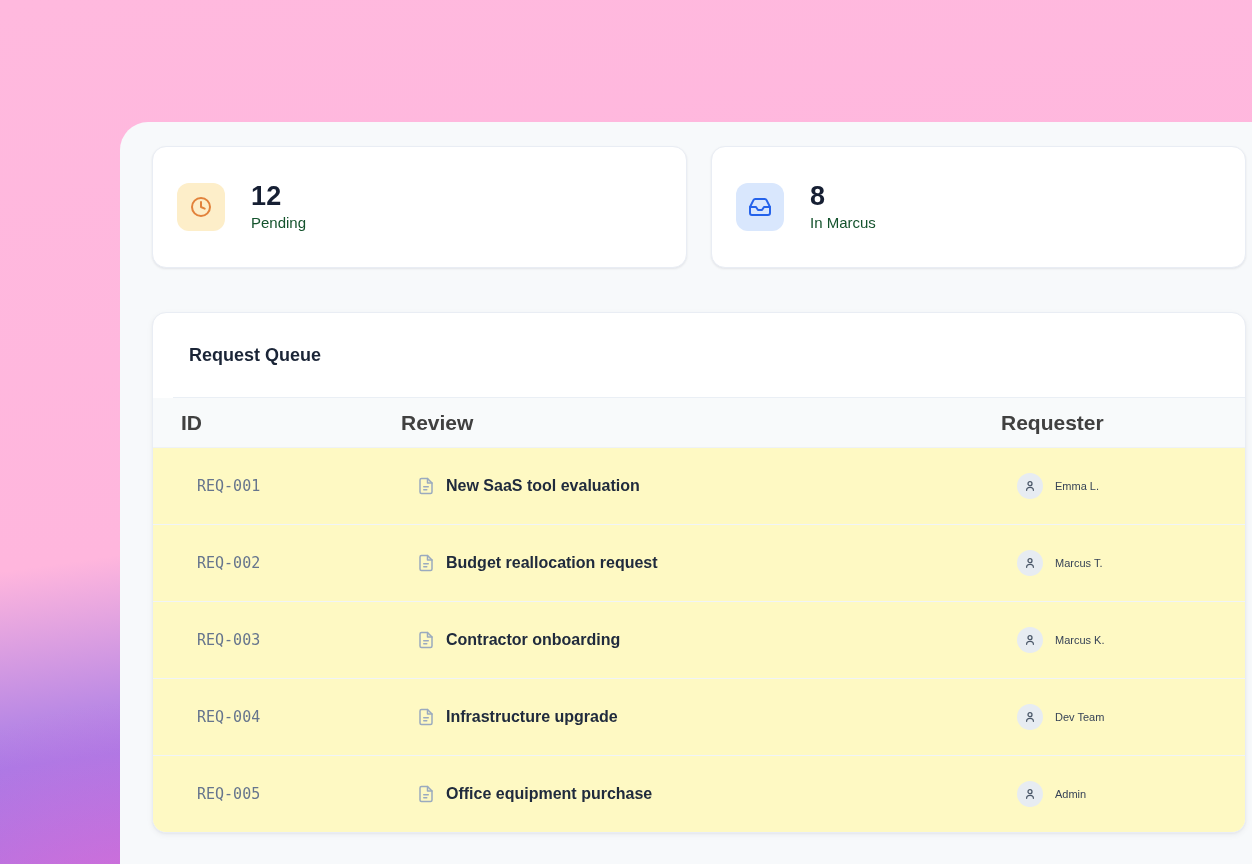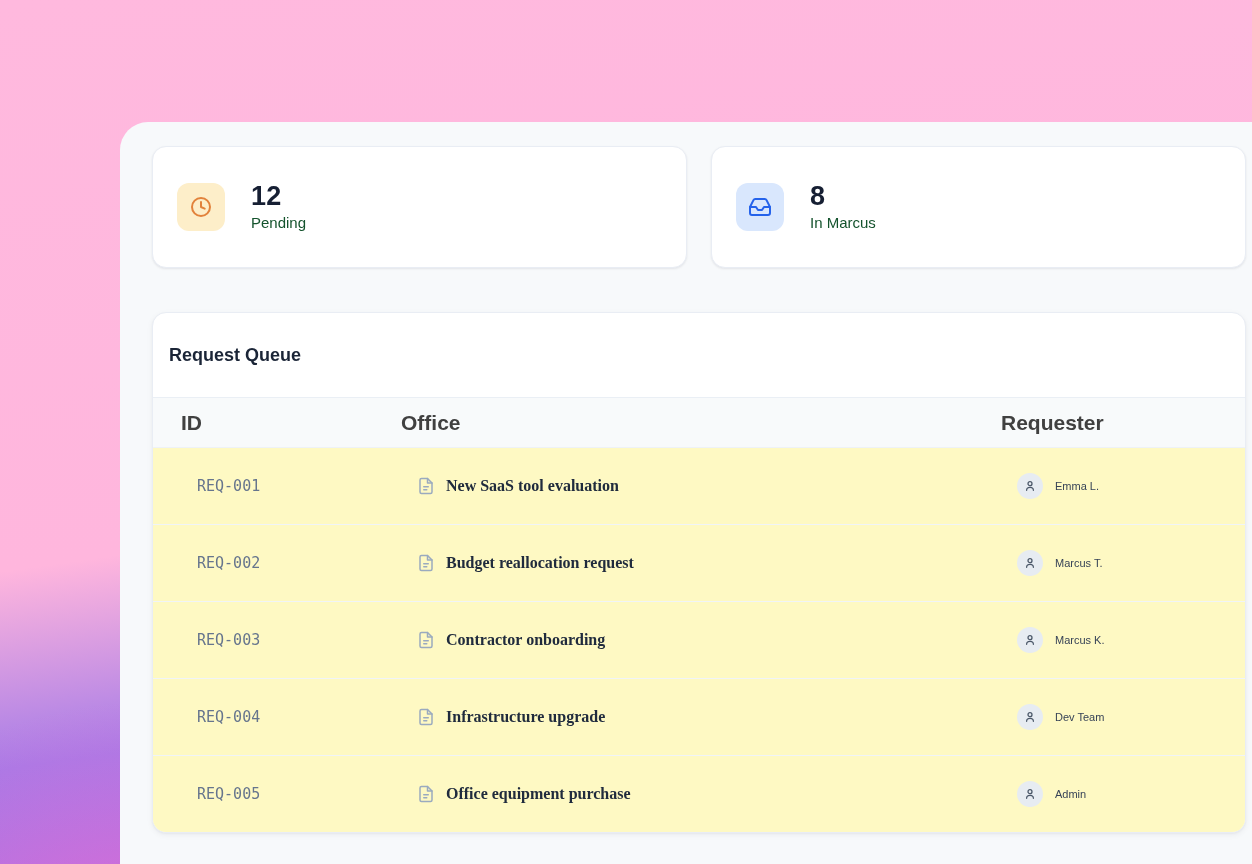--- a/index.html
+++ b/index.html
@@ -73,20 +73,21 @@
     border-radius: 14px;
     box-shadow: 0 1px 2px rgba(16,24,40,0.04), 0 2px 6px rgba(16,24,40,0.05);
     overflow: hidden;
   }
   .queue-title-bar {
     height: 85px;
     display: flex; align-items: center;
     padding-left: 16px;
     border-bottom: 1px solid #eaeff5;
     box-sizing: border-box;
+    margin-left: 20px;
   }
   .queue-title { font-size: 18px; font-weight: 700; color: #1b2537; }
 
   .thead {
     display: grid;
     grid-template-columns: 220px 600px 1fr;
     padding-left: 28px;
     height: 50px;
     align-items: center;
     background: #f8fafb;
@@ -105,21 +106,21 @@
     background: #fef9c3;
     cursor: pointer;
   }
   .trow:last-child { border-bottom: none; }
 
   .cell-id {
     font-family: "DejaVu Sans Mono", "Liberation Mono", monospace;
     font-size: 15px;
     color: #66758d;
   }
-  .cell-request { display: flex; align-items: center; gap: 11px; font-family: Liberation Serif, serif; }
+  .cell-request { display: flex; align-items: center; gap: 11px; }
   .req-text { font-size: 16px; font-weight: 600; color: #202b3d; }
   .doc-icon { display: flex; align-items: center; }
 
   .cell-requester { display: flex; align-items: center; gap: 12px; }
   .avatar {
     width: 26px; height: 26px; border-radius: 50%;
     background: #e7ecf2;
     display: flex; align-items: center; justify-content: center;
     flex: 0 0 auto;
   }
@@ -162,21 +163,21 @@
 
       </div>
 
       <div class="queue-card">
         <div class="queue-title-bar">
           <div class="queue-title">Request Queue</div>
         </div>
 
         <div class="thead">
           <div class="th">ID</div>
-          <div class="th">Office</div>
+          <div class="th">Review</div>
           <div class="th">Requester</div>
         </div>
 
         <div>
   <div class="trow">
     <div class="cell-id">REQ-001</div>
     <div class="cell-request">
       <span class="doc-icon">
         <svg width="18" height="18" viewBox="0 0 24 24" fill="none" stroke="#9aaabf" stroke-width="2" stroke-linecap="round" stroke-linejoin="round">
           <path d="M14 2H6a2 2 0 0 0-2 2v16a2 2 0 0 0 2 2h12a2 2 0 0 0 2-2V8z"></path>

